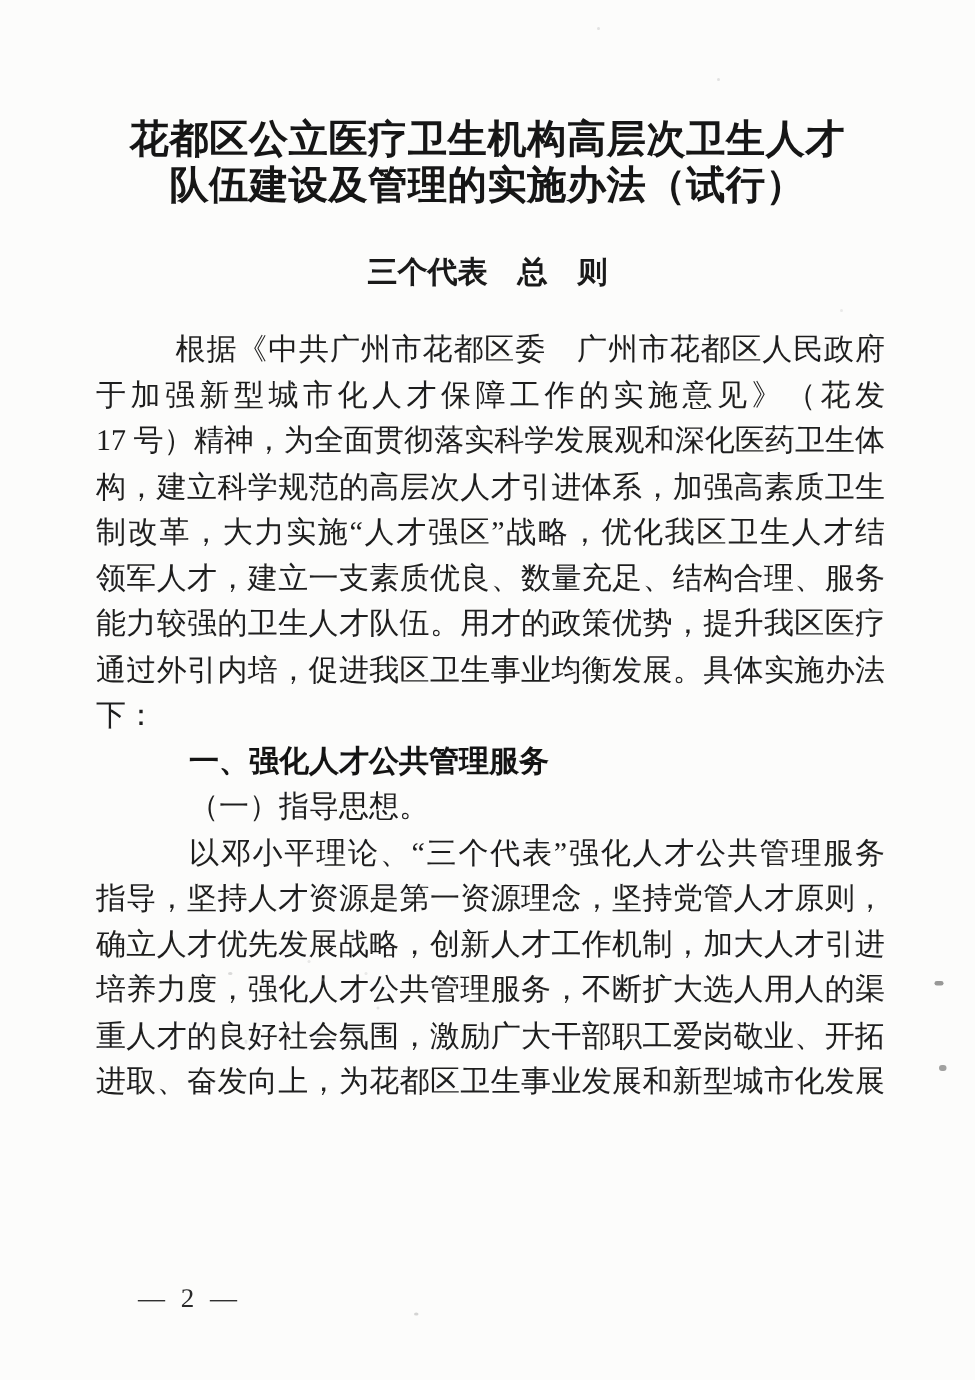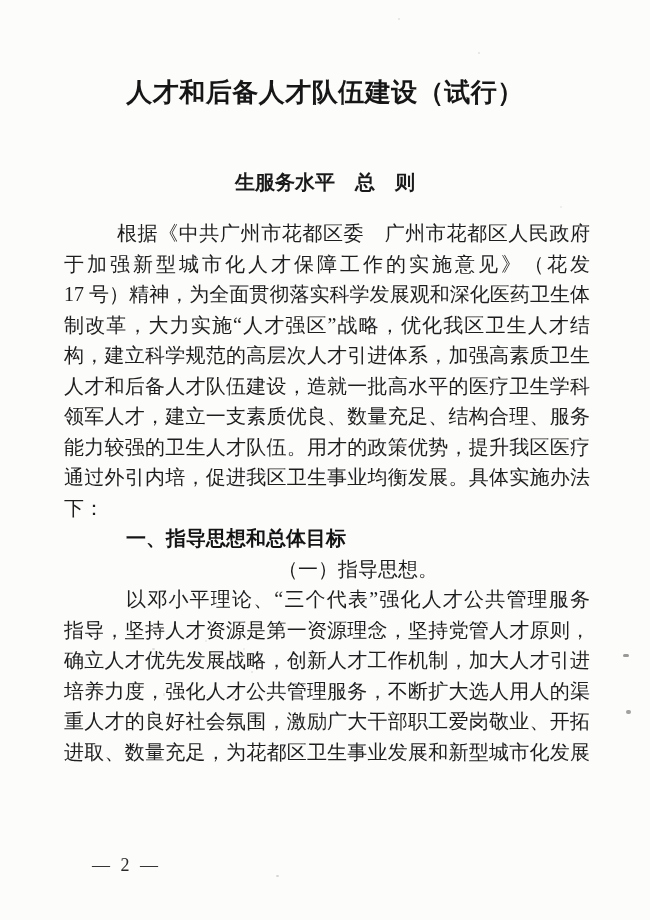--- a/index.html
+++ b/index.html
@@ -48,21 +48,21 @@
     line-height: 30.5px;
     color: #1e1e1e;
   }
   .line {
     height: 30.5px;
     overflow: hidden;
   }
   .line.body       { text-align: justify; text-align-last: justify; }
   .line.para-start { text-indent: 53px; text-align: justify; text-align-last: justify; }
   .line.para-start2{ text-indent: 62px; text-align: justify; text-align-last: justify; }
-  .line.sub-start  { text-indent: 62px; text-align: center; }
+  .line.sub-start  { text-indent: 62px; }
   .line.heading    { font-weight: bold; text-indent: 62px; color: #141414; }
   .line.left       { }
   .footer-page-number {
     position: absolute;
     left: 92px;
     top: 855px;
     font-size: 18px;
     letter-spacing: 3px;
     color: #2a2a2a;
   }
@@ -71,44 +71,44 @@
     border-radius: 50%;
     pointer-events: none;
   }
 </style>
 </head>
 <body>
 
 <div class="page">
 
   <div class="doc-title">
-    <div>人才和后备人才队伍建设（试行）</div>
+    <div>花都区公立医疗卫生机构高层次卫生人才</div>
+    <div>队伍建设及管理的实施办法（试行）</div>
   </div>
 
-  <div class="section-heading">生服务水平　总　则</div>
+  <div class="section-heading">三个代表　总　则</div>
 
   <div class="body-text">
       <div class="line para-start">根据《中共广州市花都区委　广州市花都区人民政府关</div>
       <div class="line body">于加强新型城市化人才保障工作的实施意见》（花发〔2013〕</div>
       <div class="line body">17 号）精神，为全面贯彻落实科学发展观和深化医药卫生体</div>
+      <div class="line body">构，建立科学规范的高层次人才引进体系，加强高素质卫生</div>
       <div class="line body">制改革，大力实施“人才强区”战略，优化我区卫生人才结</div>
-      <div class="line body">构，建立科学规范的高层次人才引进体系，加强高素质卫生</div>
-      <div class="line body">人才和后备人才队伍建设，造就一批高水平的医疗卫生学科</div>
       <div class="line body">领军人才，建立一支素质优良、数量充足、结构合理、服务</div>
       <div class="line body">能力较强的卫生人才队伍。用才的政策优势，提升我区医疗卫</div>
       <div class="line body">通过外引内培，促进我区卫生事业均衡发展。具体实施办法如</div>
       <div class="line left">下：</div>
-      <div class="line heading">一、指导思想和总体目标</div>
+      <div class="line heading">一、强化人才公共管理服务</div>
       <div class="line sub-start">（一）指导思想。</div>
       <div class="line para-start2">以邓小平理论、“三个代表”强化人才公共管理服务</div>
       <div class="line body">指导，坚持人才资源是第一资源理念，坚持党管人才原则，</div>
       <div class="line body">确立人才优先发展战略，创新人才工作机制，加大人才引进</div>
       <div class="line body">培养力度，强化人才公共管理服务，不断扩大选人用人的渠</div>
       <div class="line body">重人才的良好社会氛围，激励广大干部职工爱岗敬业、开拓</div>
-      <div class="line body">进取、数量充足，为花都区卫生事业发展和新型城市化发展</div>
+      <div class="line body">进取、奋发向上，为花都区卫生事业发展和新型城市化发展</div>
     </div>
 
   <div class="footer-page-number">— 2 —</div>
 
   <div>
     <div class="speck" style="left:398px;top:18px;width:2px;height:2px;background:#c8c8c8;opacity:.5;"></div>
     <div class="speck" style="left:478px;top:52px;width:2px;height:2px;background:#c0c0c0;opacity:.45;"></div>
     <div class="speck" style="left:560px;top:206px;width:2px;height:2px;background:#cccccc;opacity:.4;"></div>
     <div class="speck" style="left:152px;top:648px;width:3px;height:2px;background:#9a9a9a;opacity:.35;"></div>
     <div class="speck" style="left:170px;top:664px;width:2px;height:2px;background:#999999;opacity:.3;"></div>

